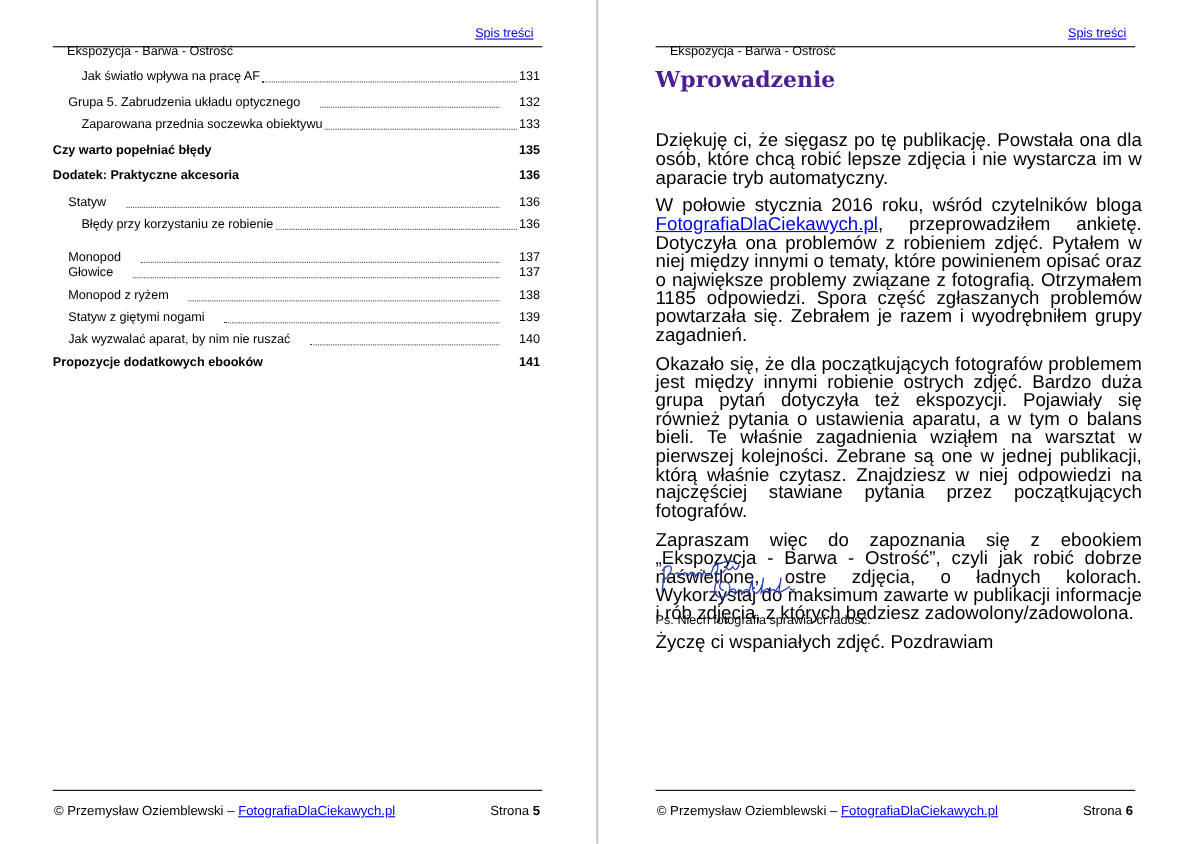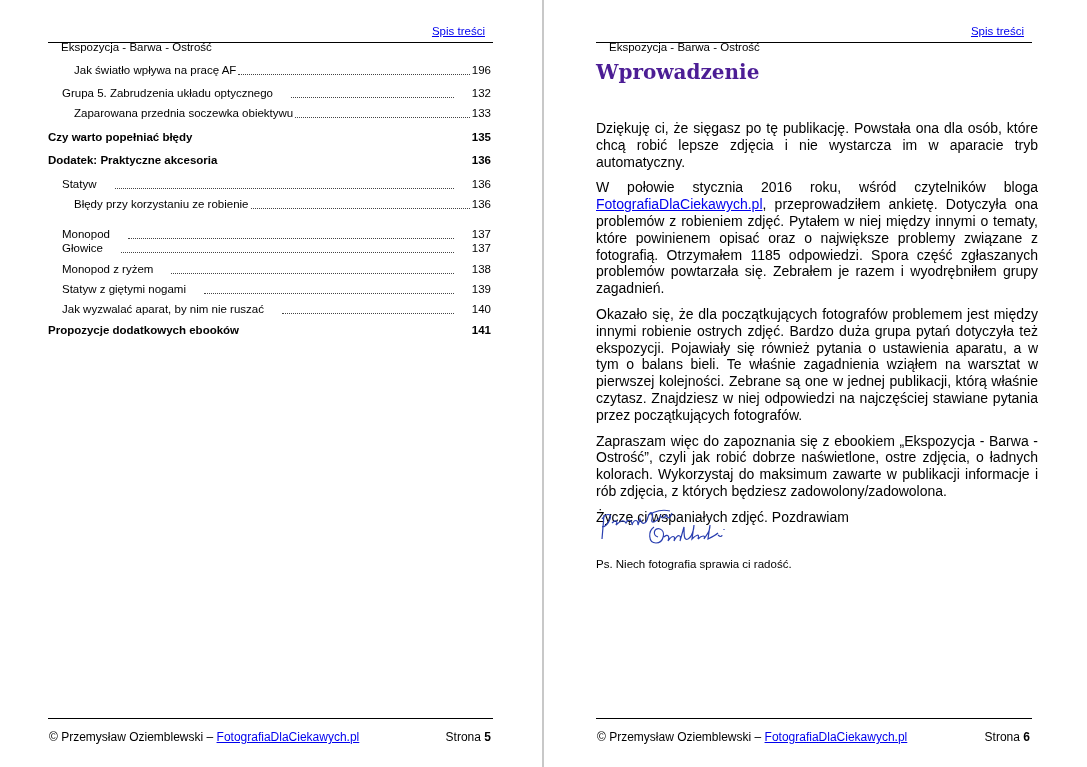--- a/index.html
+++ b/index.html
@@ -63,21 +63,21 @@
   .toc-row.l2 { padding-left: 26px; }
 
   
   .h1 {
     position: absolute; left: 52px; top: 60px;
     font-family: "DejaVu Serif", "Liberation Serif", serif;
     font-weight: bold; font-size: 20px; color: #4c1d95;
   }
   .body-text {
     position: absolute; left: 52px; width: 442px; top: 120px;
-    font-size: 14px; line-height: 16.8px; text-align: justify;
+    font-size: 17px; line-height: 16.8px; text-align: justify;
   }
   .body-text p { margin: 0 0 9px 0; }
   .body-text a { color: #0000ee; text-decoration: underline; cursor: pointer; }
   .sig {
     position: absolute; left: 54px; top: 505px; width: 140px; height: 50px;
   }
   .ps {
     position: absolute; left: 52px; top: 556px; font-size: 11.5px; line-height: 16px;
   }
 </style>
@@ -89,21 +89,21 @@
 <div class="page left">
   <div class="hdr">
     <span class="title">Ekspozycja - Barwa - Ostrość</span>
     <span class="toc-link">Spis treści</span>
   </div>
 
   <div class="toc">
     <div class="toc-row l2" style="top:0px">
       <span class="lbl">Jak światło wpływa na pracę AF</span>
         <span class="dots"></span>
-        <span class="num">196</span>
+        <span class="num">131</span>
     </div>
     <div class="toc-row l1" style="top:23px">
       <span class="lbl">Grupa 5. Zabrudzenia układu optycznego</span>
         <span class="dots"></span>
         <span class="num">132</span>
     </div>
     <div class="toc-row l2" style="top:43px">
       <span class="lbl">Zaparowana przednia soczewka obiektywu</span>
         <span class="dots"></span>
         <span class="num">133</span>

